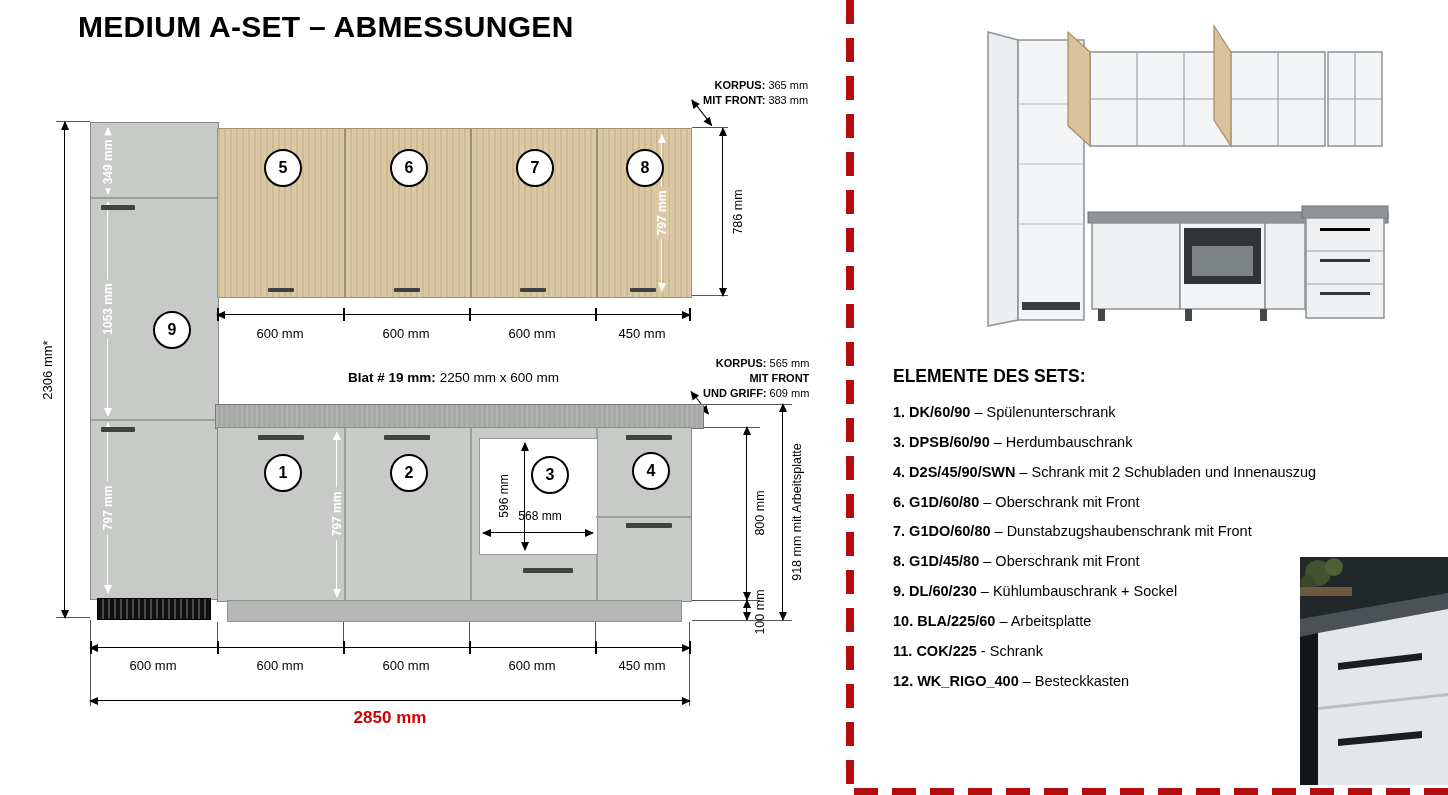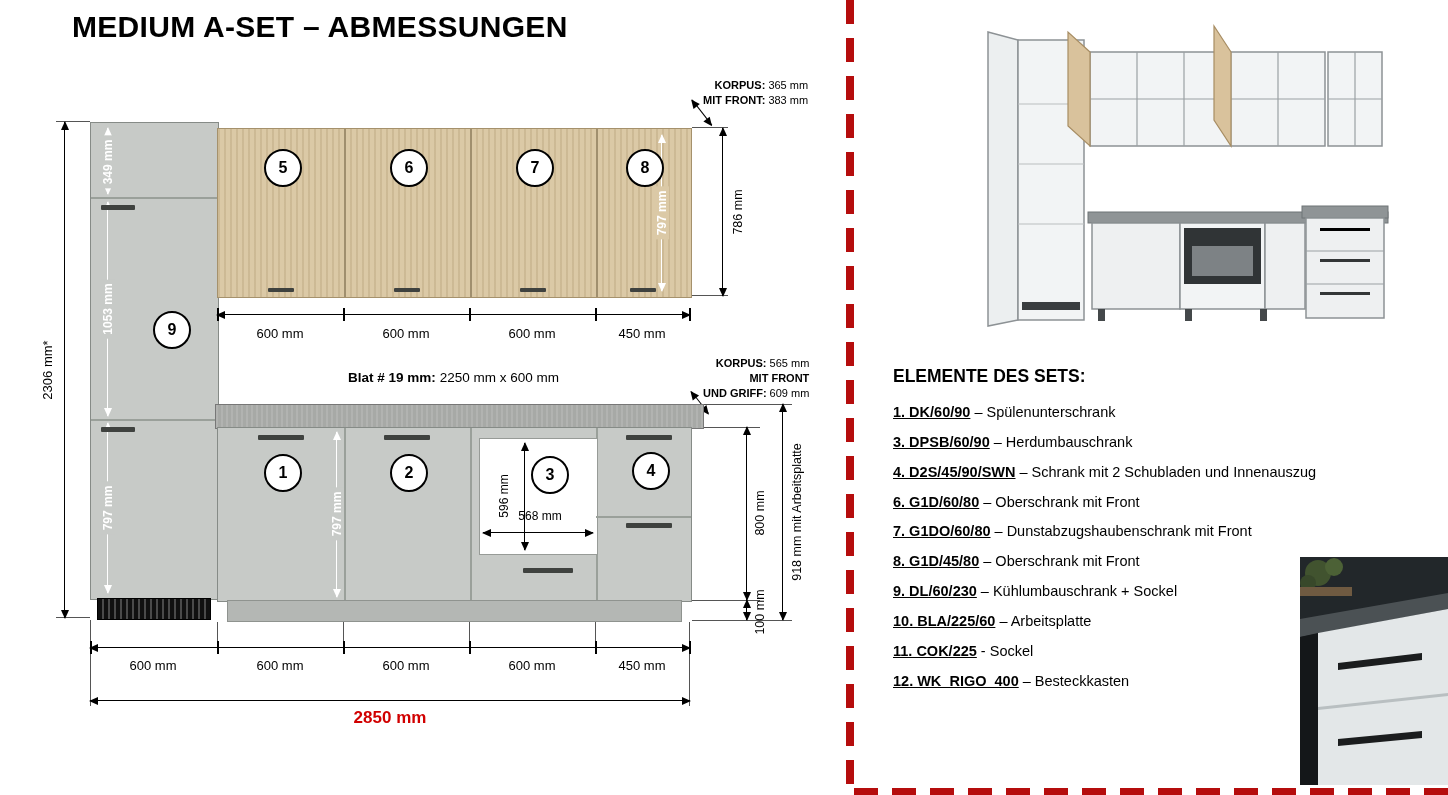--- a/index.html
+++ b/index.html
@@ -22,31 +22,31 @@
   .dim-v.w::before{border-bottom-color:#fff;}
   .dim-v.w::after{border-top-color:#fff;}
   .vlabel{position:absolute;transform:translate(-50%,-50%) rotate(-90deg);white-space:nowrap;font-size:12.5px;z-index:6;}
   .vlabel.w{color:#fff;font-weight:bold;font-size:12px;padding:0 4px;}
   .tick{position:absolute;width:1.5px;background:#000;}
   .xline{position:absolute;background:#555;}
   .handle{position:absolute;background:#3f423f;border-radius:1px;z-index:4;}
   .seam-v{position:absolute;width:1.5px;background:#9aa09a;top:0;bottom:0;}
   .dimtext{position:absolute;font-size:13px;text-align:center;white-space:nowrap;}
   .smallnote{position:absolute;font-size:11px;line-height:1.35;white-space:nowrap;text-align:right;}
-  .code{font-weight:bold;text-decoration:underline;}
+  .code{font-weight:bold;}
   .li{margin-bottom:11px;line-height:1.3;}
   .title{position:absolute;font-size:30px;font-weight:bold;letter-spacing:.3px;}
   .h2{position:absolute;font-size:17.5px;font-weight:bold;}
 </style>
 </head>
 <body>
 
 <div id="canvas">
 
-  <div class="title" style="left:72px;top:10px;">MEDIUM A-SET – ABMESSUNGEN</div>
+  <div class="title" style="left:78px;top:10px;">MEDIUM A-SET – ABMESSUNGEN</div>
 
   <div class="cab" style="left:90px;top:122px;width:127px;height:476px;">
     <div class="abs" style="left:0;top:74px;width:100%;height:2px;background:#9aa09a;"></div>
     <div class="abs" style="left:0;top:296px;width:100%;height:2px;background:#9aa09a;"></div>
     <div class="handle" style="left:10px;top:82px;width:34px;height:5px;"></div>
     <div class="handle" style="left:10px;top:304px;width:34px;height:5px;"></div>
     <div class="num" style="left:62px;top:188px;">9</div>
     <div class="dim-v w" style="left:16px;top:5px;height:66px;"></div>
     <span class="vlabel w" style="left:17px;top:39px;background:#c7cac7;">349 mm</span>
     <div class="dim-v w" style="left:16px;top:79px;height:214px;"></div>
@@ -229,21 +229,21 @@
 
   <div class="abs" style="left:893px;top:403px;width:552px;font-size:14.5px;">
     <div class="li"><span class="code">1. DK/60/90</span><span> – Spülenunterschrank</span></div>
     <div class="li"><span class="code">3. DPSB/60/90</span><span> – Herdumbauschrank</span></div>
     <div class="li"><span class="code">4. D2S/45/90/SWN</span><span> – Schrank mit 2 Schubladen und Innenauszug</span></div>
     <div class="li"><span class="code">6. G1D/60/80</span><span> – Oberschrank mit Front</span></div>
     <div class="li"><span class="code">7. G1DO/60/80</span><span> – Dunstabzugshaubenschrank mit Front</span></div>
     <div class="li"><span class="code">8. G1D/45/80</span><span> – Oberschrank mit Front</span></div>
     <div class="li"><span class="code">9. DL/60/230</span><span> – Kühlumbauschrank + Sockel</span></div>
     <div class="li"><span class="code">10. BLA/225/60</span><span> – Arbeitsplatte</span></div>
-    <div class="li"><span class="code">11. COK/225</span><span> - Sockel</span></div>
+    <div class="li"><span class="code">11. COK/225</span><span> - Schrank</span></div>
     <div class="li"><span class="code">12. WK_RIGO_400</span><span> – Besteckkasten</span></div>
   </div>
 
   <svg class="abs" style="left:1300px;top:557px;" width="148" height="228" viewBox="0 0 148 228">
     <rect width="148" height="228" fill="#22272a"></rect>
     <circle cx="18" cy="16" r="13" fill="#41532f"></circle>
     <circle cx="34" cy="10" r="9" fill="#4c6136"></circle>
     <circle cx="8" cy="26" r="8" fill="#38482a"></circle>
     <rect x="0" y="30" width="52" height="9" fill="#6f5a41"></rect>
     <polygon points="0,62 148,36 148,52 0,80" fill="#4b5154"></polygon>

